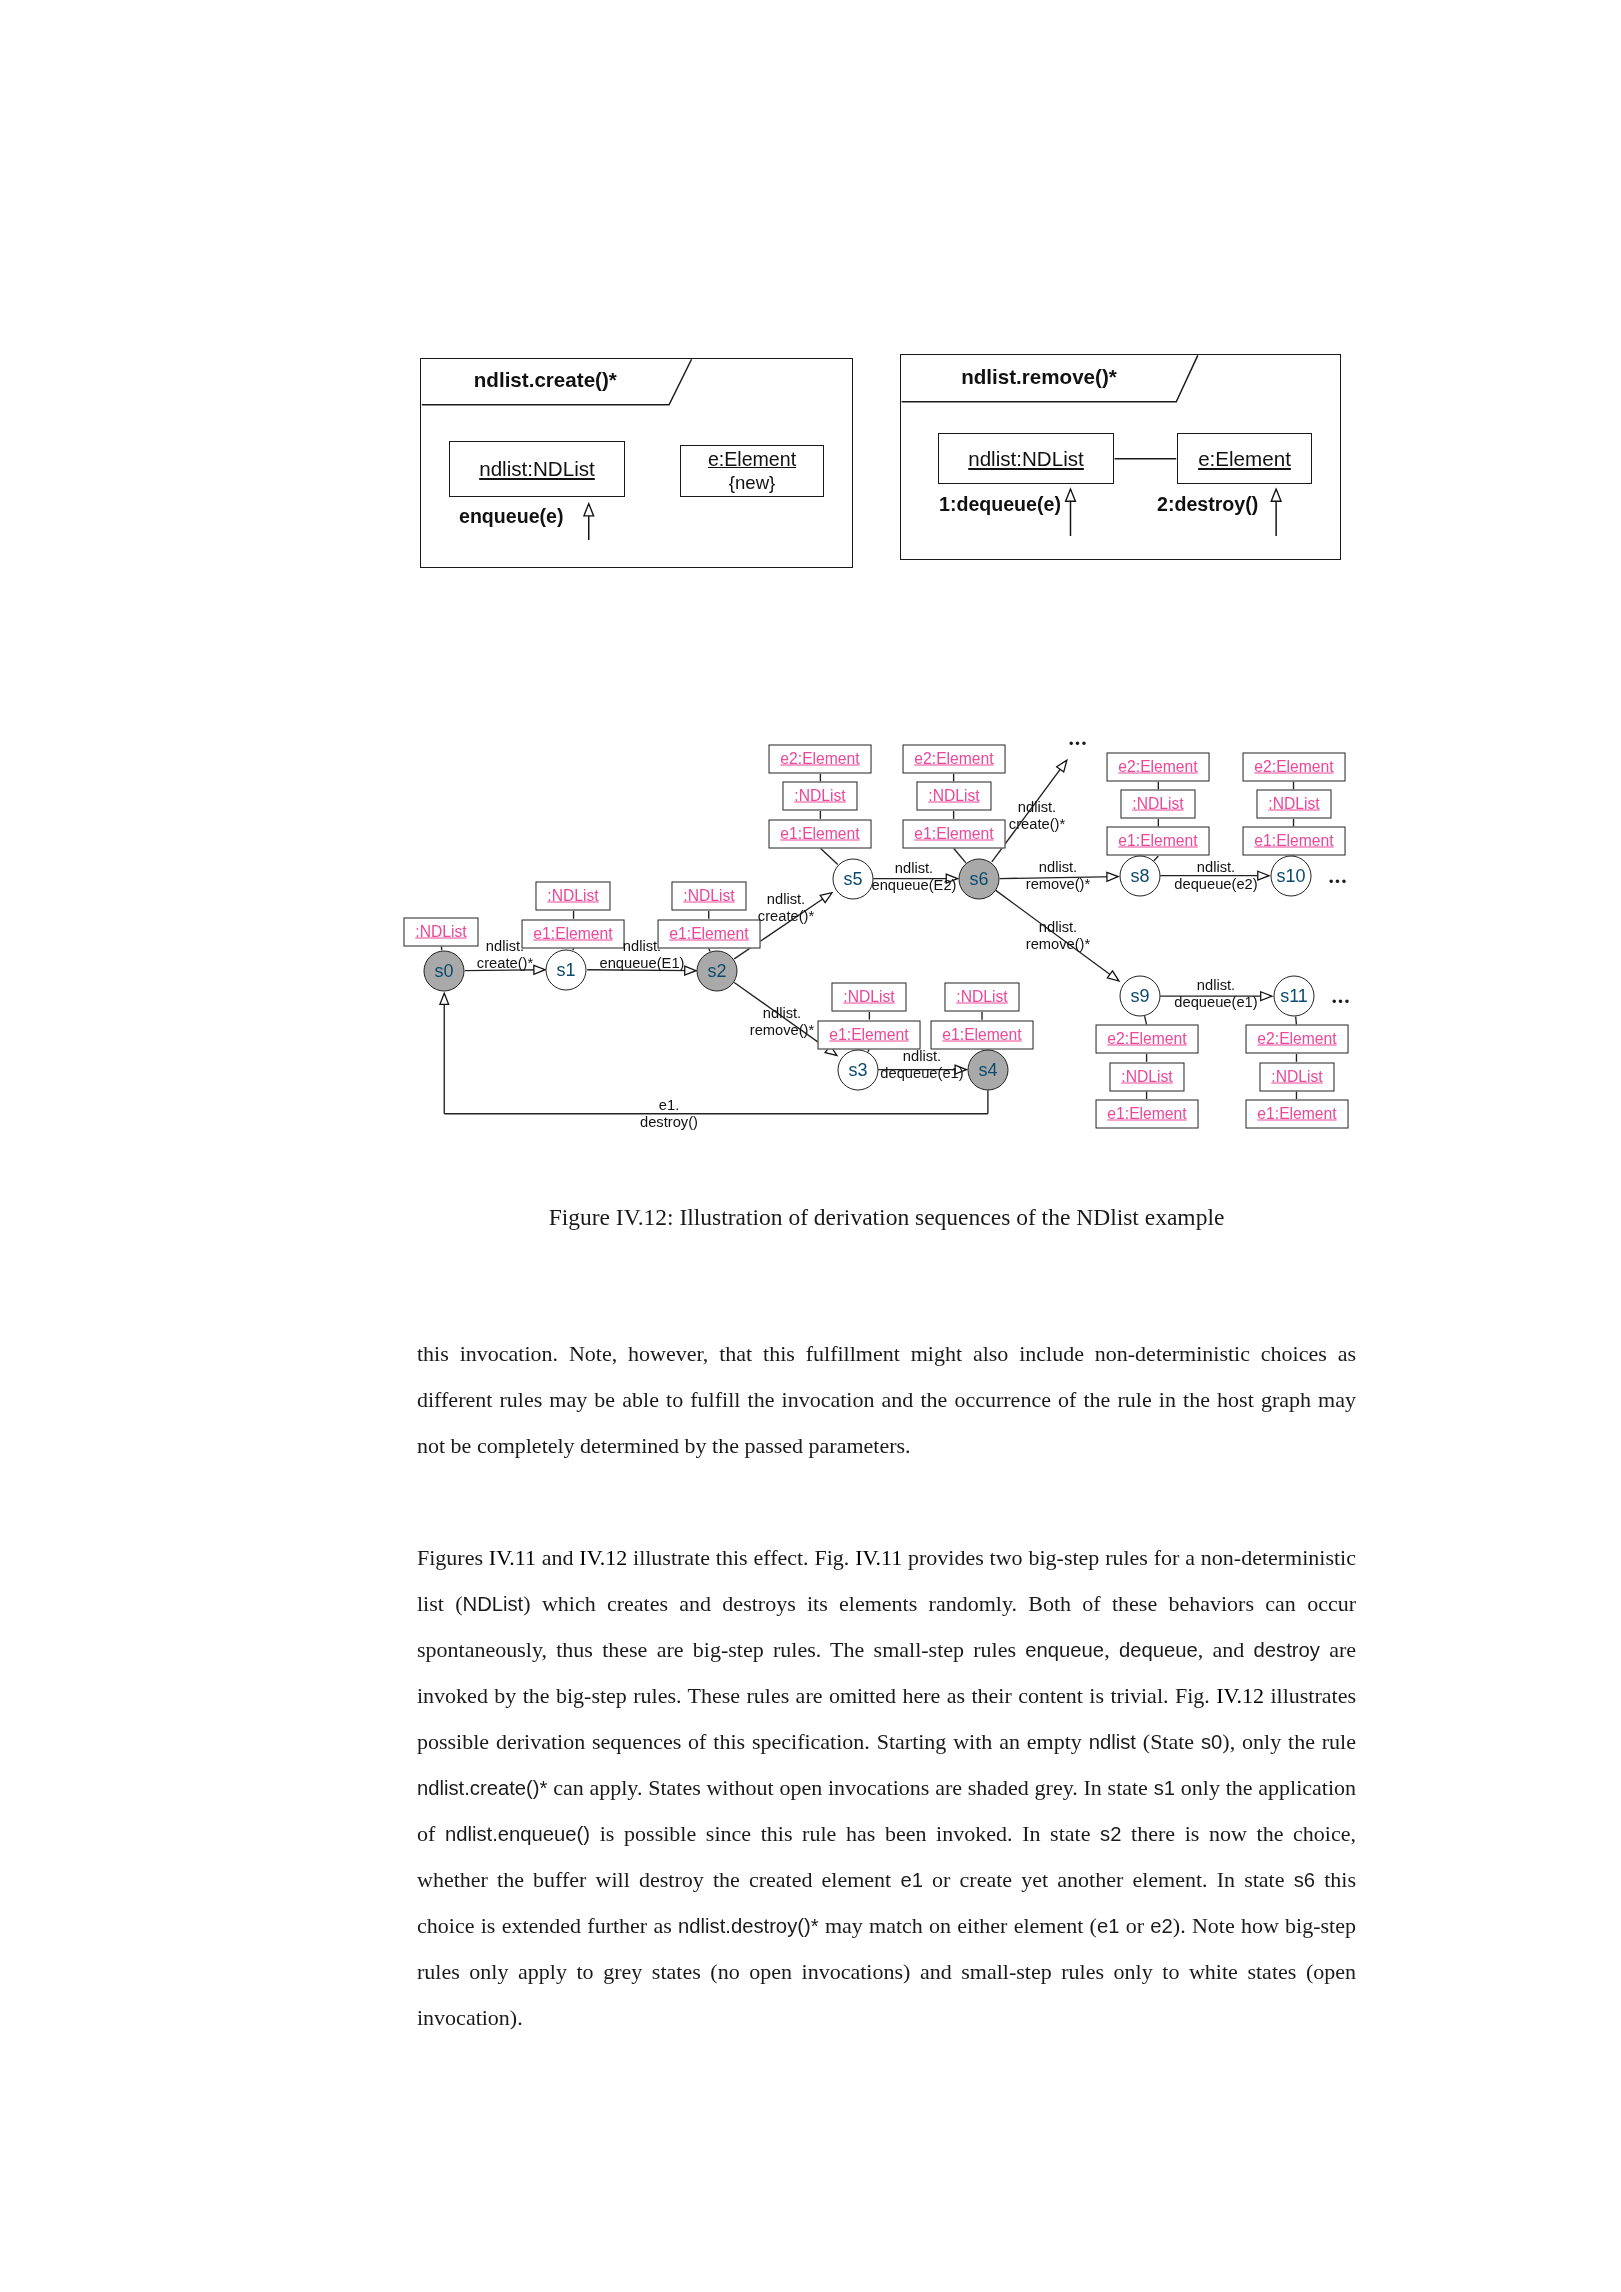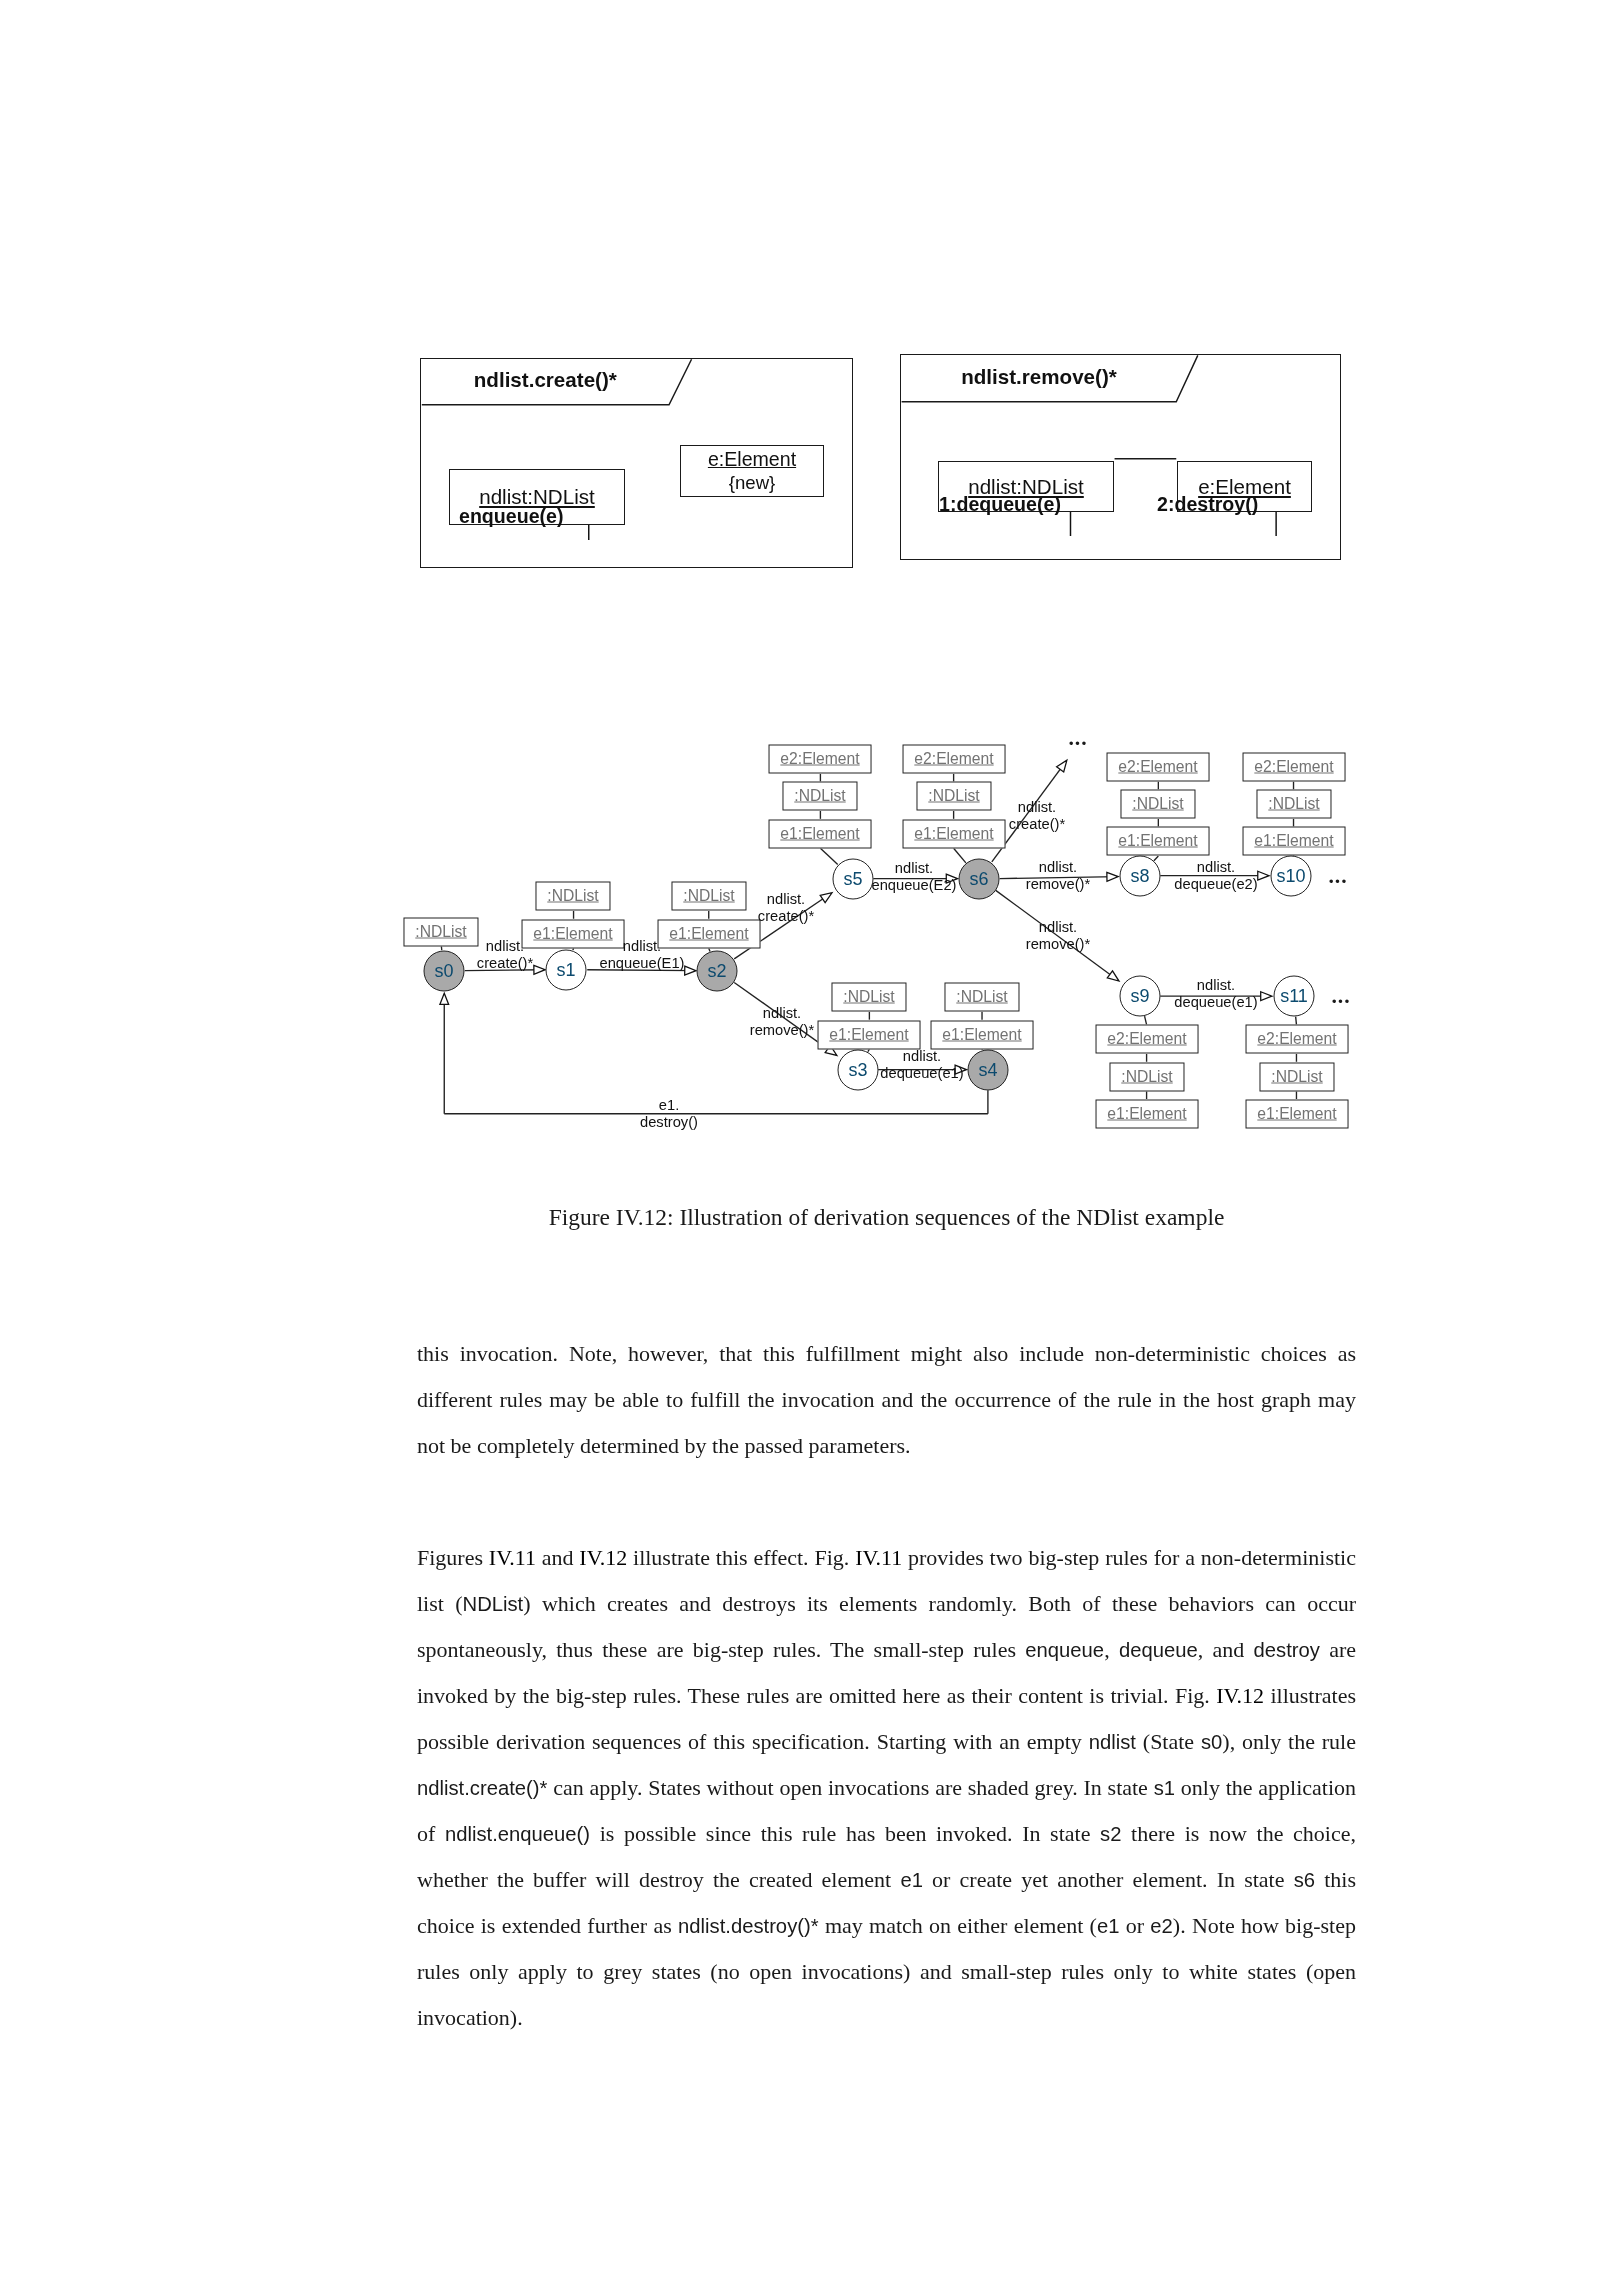--- a/index.html
+++ b/index.html
@@ -24,21 +24,21 @@
   .fig11 svg { position:absolute; left:0; top:0; }
   .frame { position:absolute; border:1.5px solid #1a1a1a; background:transparent; }
   .tab-label {
     position:absolute; font-family:"Liberation Sans", sans-serif;
     font-weight:bold; font-size:20.6px; text-align:center; color:#111;
   }
   .uml-box {
     position:absolute; border:1.5px solid #1a1a1a; background:#fff;
     font-family:"Liberation Sans", sans-serif; font-size:20.6px; color:#111;
     display:flex; align-items:center; justify-content:center;
-    text-decoration:underline; white-space:nowrap;margin-top:28px;
+    text-decoration:underline; white-space:nowrap;
   }
   .uml-box2 {
     position:absolute; border:1.5px solid #1a1a1a; background:#fff;
     font-family:"Liberation Sans", sans-serif; font-size:19.6px; color:#111;
     display:flex; flex-direction:column; align-items:center; justify-content:center;
     line-height:23.5px;
   }
   .uml-box2 .u { text-decoration:underline; }
   .uml-box2 .tag { font-size:18.6px; }
   .call-label {
@@ -49,21 +49,21 @@
   
   .caption { position:absolute; left:417px; width:939px; text-align:center; font-size:23.5px; color:#1a1a1a; }
 
   
   .fig12 { position:absolute; left:392px; top:716px; width:1039px; height:431px;
            font-family:"Liberation Sans", sans-serif; }
   .fig12 svg { position:absolute; left:0; top:0; }
   .obj-box {
     position:absolute; transform:translate(-50%,-50%); height:29px;
     border:1.4px solid #222; background:#fff; font-size:15.7px; line-height:25.5px;
-    padding:0 10.8px; text-decoration:underline; white-space:nowrap; color:#737373;
+    padding:0 10.8px; text-decoration:underline; white-space:nowrap; color:#ec4899;
   }
   .state {
     position:absolute; transform:translate(-50%,-50%); width:41px; height:41px;
     border-radius:50%; border:1.5px solid #222; background:#fff; color:#0c4a6e;
     display:flex; align-items:center; justify-content:center; font-size:18px;
   }
   .state.shaded { background:#a9a9a9; }
   .trans-label {
     position:absolute; transform:translate(-50%,-50%); font-size:14.7px;
     line-height:16.7px; text-align:center; white-space:nowrap; color:#111;

